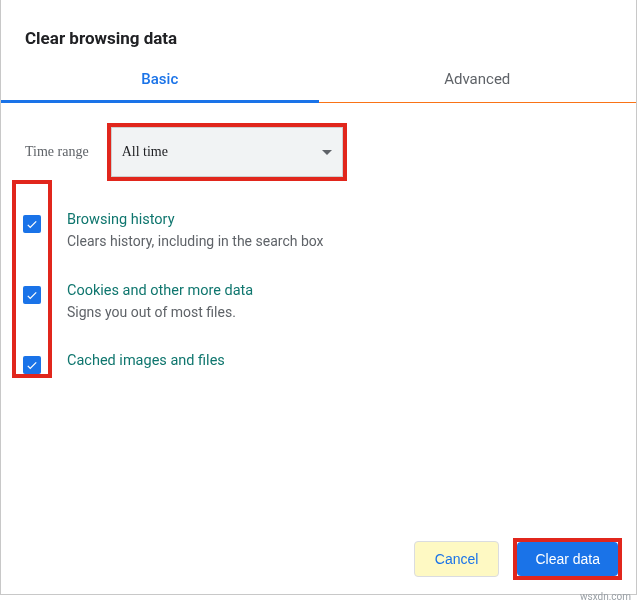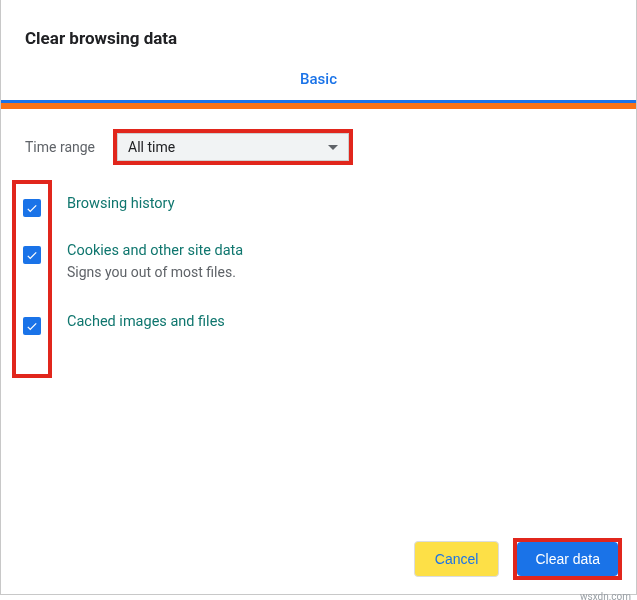--- a/index.html
+++ b/index.html
@@ -20,21 +20,21 @@
     }
     .title {
       font-size: 17px;
       font-weight: 700;
       color: #202124;
       padding: 28px 0 0 24px;
     }
     .tabs {
       display: flex;
       margin-top: 22px;
-      border-bottom: 7px solid #f97316;
+      border-bottom: 1px solid #f97316;
     }
     .tab {
       flex: 1;
       text-align: center;
       padding: 0 0 14px 0;
       font-size: 15px;
       color: #5f6368;
       cursor: pointer;
       position: relative;
     }
@@ -47,33 +47,34 @@
       position: absolute;
       left: 0; right: 0; bottom: -1px;
       height: 3px;
       background: #1a73e8;
     }
     .row-time {
       display: flex;
       align-items: center;
       padding: 20px 0 0 24px;
       gap: 18px;
+      font-family: Liberation Serif, serif;
     }
     .label-time {
       font-size: 14px;
       color: #5f6368;
     }
     .select-wrap {
       position: relative;
       border: 4px solid #e1261c;
       display: inline-block;
     }
     .select {
       width: 232px;
-      height: 28px;
+      height: 50px;
       background: #f1f3f4;
       border: 1px solid #cfcfcf;
       display: flex;
       align-items: center;
       justify-content: space-between;
       padding: 0 10px;
       font-size: 14px;
       color: #202124;
       cursor: pointer;
     }
@@ -125,21 +126,21 @@
     .footer {
       position: absolute;
       right: 14px;
       bottom: 14px;
       display: flex;
       gap: 14px;
       align-items: center;
     }
     .btn-cancel {
       border: 1px solid #dadce0;
-      background: #fde047;
+      background: #fef9c3;
       color: #1a73e8;
       font-size: 14px;
       font-weight: 500;
       padding: 9px 20px;
       border-radius: 4px;
       cursor: pointer;
     }
     .btn-primary-wrap {
       border: 4px solid #e1261c;
       display: inline-block;
@@ -163,20 +164,21 @@
     }
   </style>
 </head>
 <body>
 
 <div class="dialog">
   <div class="title">Clear browsing data</div>
 
   <div class="tabs">
     <div class="tab active">Basic</div>
+    <div class="tab">Advanced</div>
   </div>
 
   <div class="row-time">
     <span class="label-time">Time range</span>
     <div class="select-wrap">
       <div class="select">
         <span>All time</span>
         <span class="arrow"></span>
       </div>
     </div>
@@ -185,28 +187,29 @@
   <div class="check-group-wrap"></div>
 
   <div class="options">
     <div class="opt">
       <div class="cb">
         <svg viewBox="0 0 24 24">
             <path fill="#fff" d="M9 16.2l-3.5-3.5L4 14.2 9 19.2 20 8.2l-1.5-1.5z"></path>
           </svg>
       </div>
       <div class="t">Browsing history</div>
+      <div class="d">Clears history, including in the search box</div>
     </div>
     <div class="opt">
       <div class="cb">
         <svg viewBox="0 0 24 24">
             <path fill="#fff" d="M9 16.2l-3.5-3.5L4 14.2 9 19.2 20 8.2l-1.5-1.5z"></path>
           </svg>
       </div>
-      <div class="t">Cookies and other site data</div>
+      <div class="t">Cookies and other more data</div>
       <div class="d">Signs you out of most files.</div>
     </div>
     <div class="opt">
       <div class="cb">
         <svg viewBox="0 0 24 24">
             <path fill="#fff" d="M9 16.2l-3.5-3.5L4 14.2 9 19.2 20 8.2l-1.5-1.5z"></path>
           </svg>
       </div>
       <div class="t">Cached images and files</div>
     </div>

